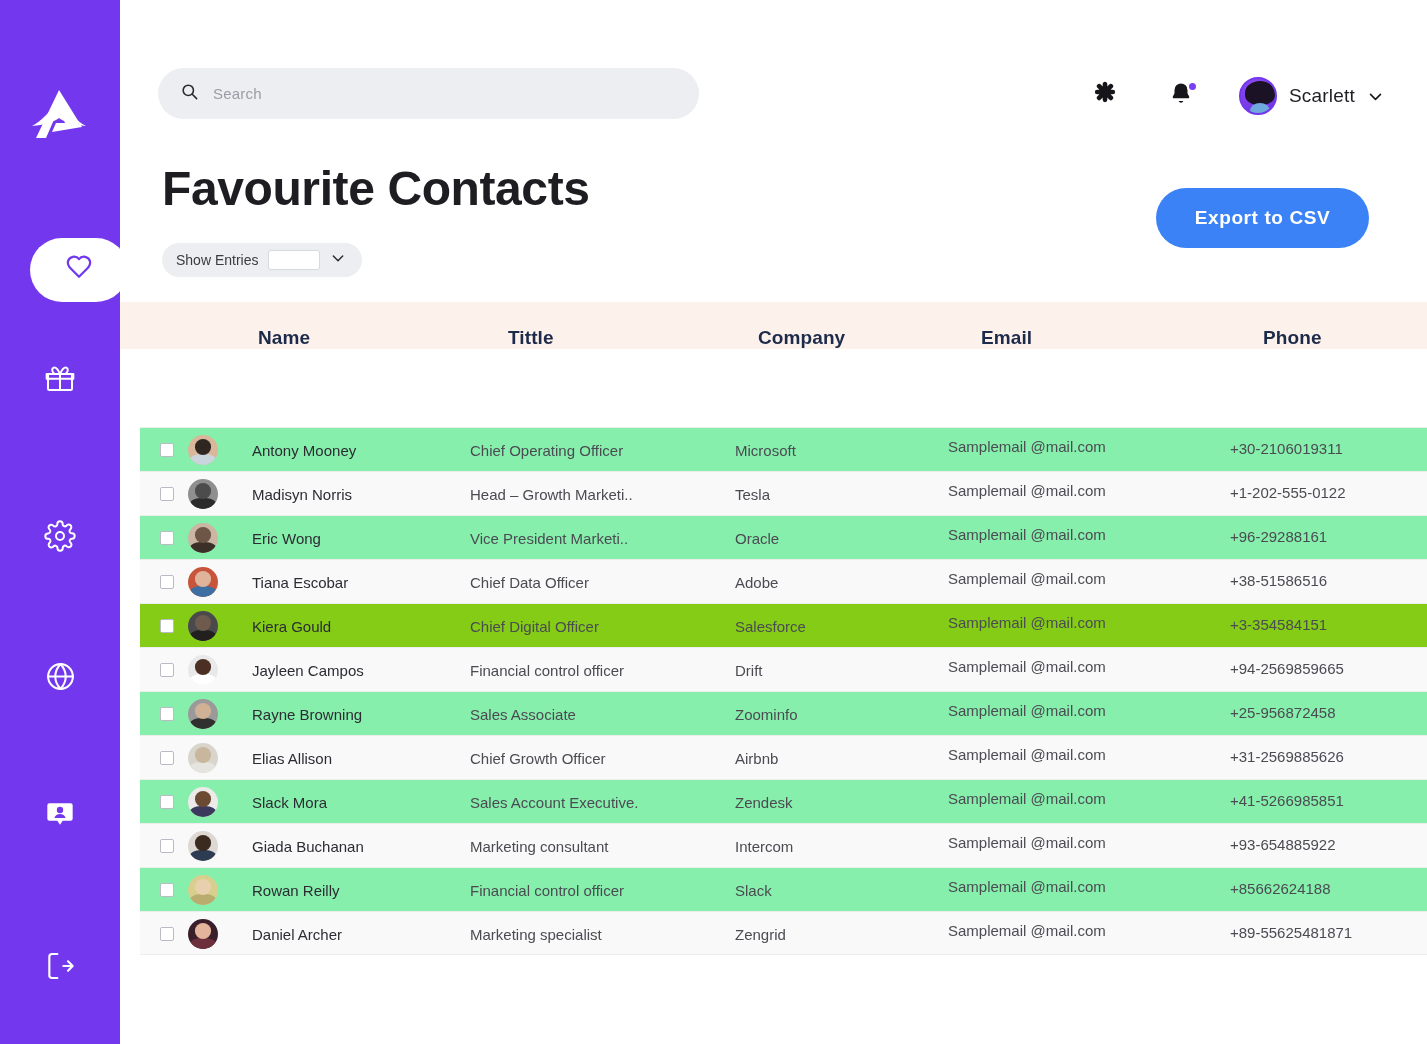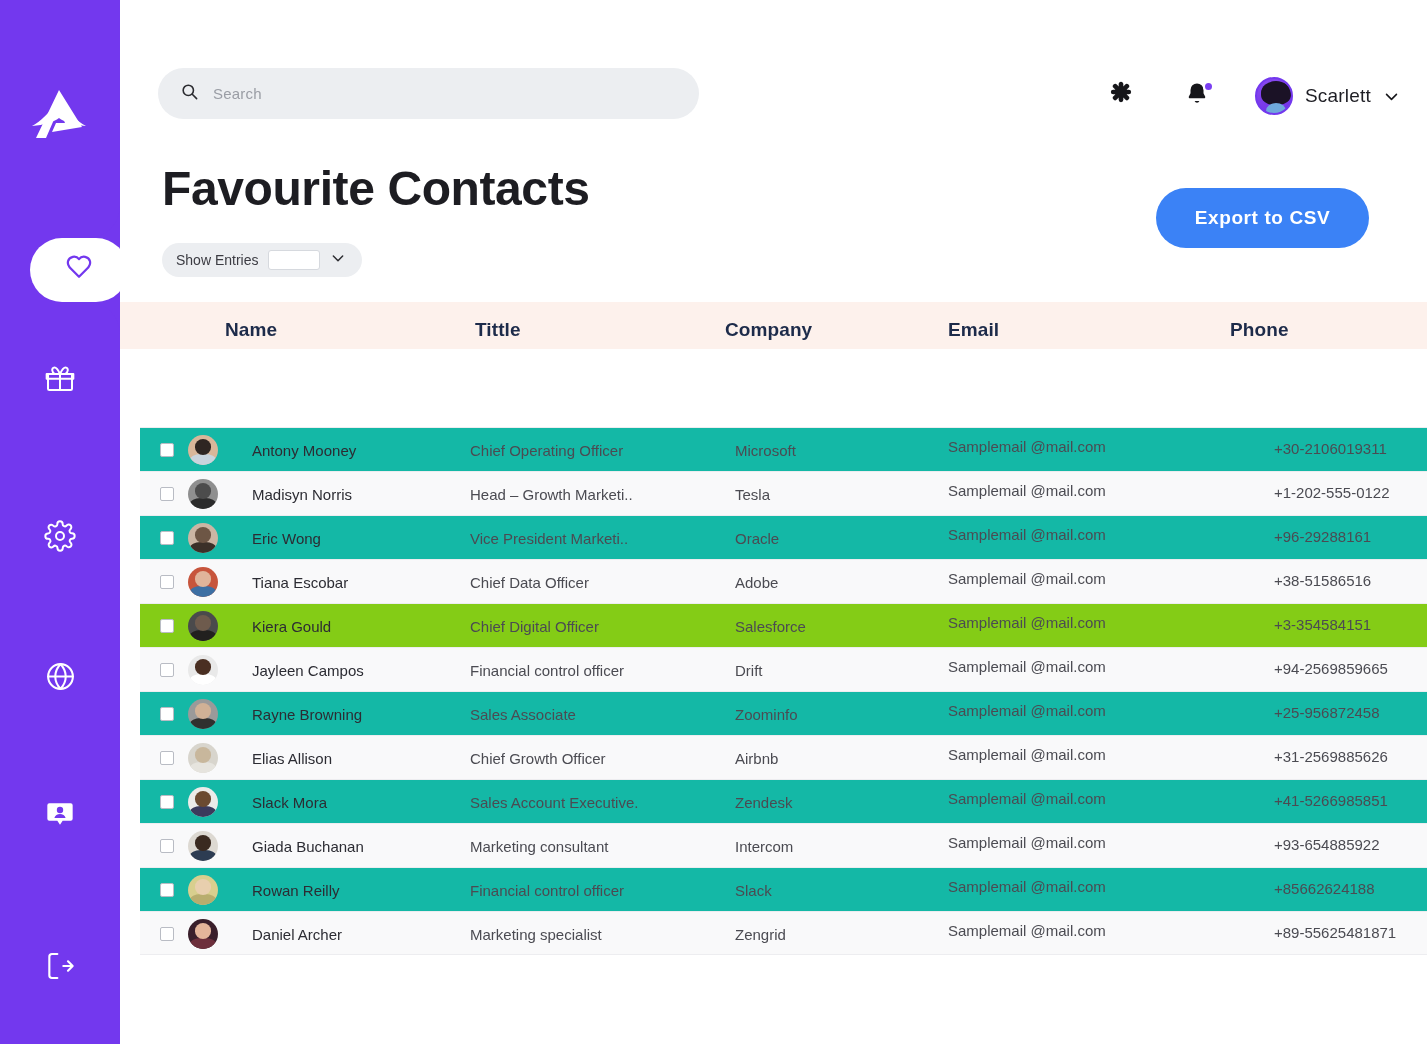--- a/index.html
+++ b/index.html
@@ -48,21 +48,21 @@
   
   .searchbar {
     position: absolute; left: 158px; top: 68px; width: 541px; height: 51px;
     background: #eceef1; border-radius: 26px;
     display: flex; align-items: center; padding: 0 22px; gap: 14px;
   }
   .searchbar .ph {
     font-size: 15px; color: #9a9da5; letter-spacing: .2px;
   }
   .topright {
-    position: absolute; right: 28px; top: 72px; height: 48px;
+    position: absolute; right: 44px; top: 72px; height: 48px;
     display: flex; align-items: center; gap: 16px; text-align: right;
   }
   .icon-btn { width: 60px; height: 48px; display:flex; align-items:center; justify-content:center; cursor:pointer; position:relative; }
   .avatar-chip { display:flex; align-items:center; gap:12px; margin-left: 12px; cursor:pointer; }
   .avatar-img {
     width: 38px; height: 38px; border-radius: 50%;
     background: radial-gradient(circle at 50% 38%, #f2c6b4 0 26%, transparent 27%),
                 linear-gradient(160deg, #8a4bf0, #6f2fe6);
     position: relative; overflow: hidden; border: 2px solid #7338ee;
   }
@@ -104,47 +104,47 @@
     width: 52px; height: 20px; background: #fff;
     border: 1px solid #d6d9de; border-radius: 3px;
   }
 
   
   .thead {
     position: absolute; left: 120px; top: 302px; width: 1307px; height: 47px;
     background: #fdf1ec;
   }
   .thead .th {
-    position: absolute; top: 4px; height: 47px; display: flex; align-items: center;
-    font-size: 19px; font-weight: 700; color: #1d2b4a; letter-spacing: .1px;
+    position: absolute; top: 12px; height: 47px; display: flex; align-items: center;
+    font-size: 19px; font-weight: 700; color: #1d2b4a; letter-spacing: .1px; margin-left: 33px;
   }
   .th-name    { left: 105px; }
   .th-title   { left: 355px; }
   .th-company { left: 605px; }
   .th-email   { left: 828px; top: 4px; }
   .th-phone   { left: 1110px; top: 4px; }
 
   .tbody { position: absolute; left: 140px; top: 427px; width: 1287px; }
   .trow {
     position: relative; height: 44px; width: 1287px;
     border-top: 1px solid #ededf0;
-    background: #14b8a6;
+    background: #86efac;
   }
   .trow.alt { background: #f9f9fa; }
   .trow.sel { background: #84cc16; }
   .trow:last-child { border-bottom: 1px solid #ededf0; }
 
   .cell { position: absolute; top: 0; height: 44px; display: flex; align-items: center; }
   .c-check  { left: 20px; }
   .c-avatar { left: 48px; }
   .c-name   { left: 112px; font-size: 15px; color: #2c2c33; }
   .c-title  { left: 330px; font-size: 15px; color: #4b4b52; }
   .c-company{ left: 595px; font-size: 15px; color: #4b4b52; }
   .c-email  { left: 808px; font-size: 15px; color: #4b4b52; top:-4px; }
-  .c-phone  { left: 1090px; font-size: 15px; color: #4b4b52; top:-2px;margin-left:44px; }
+  .c-phone  { left: 1090px; font-size: 15px; color: #4b4b52; top:-2px; }
 
   .chk {
     width: 14px; height: 14px; border: 1px solid #b9bcc4; border-radius: 2px;
     background: #fff; cursor: pointer;
   }
   .ava {
     width: 30px; height: 30px; border-radius: 50%; overflow:hidden; position:relative;
   }
   .ava .sk { position:absolute; left:0; top:0; width:100%; height:100%; }
   .ava .hd { position:absolute; left:22%; top:14%; width:56%; height:52%; border-radius:50%; }

